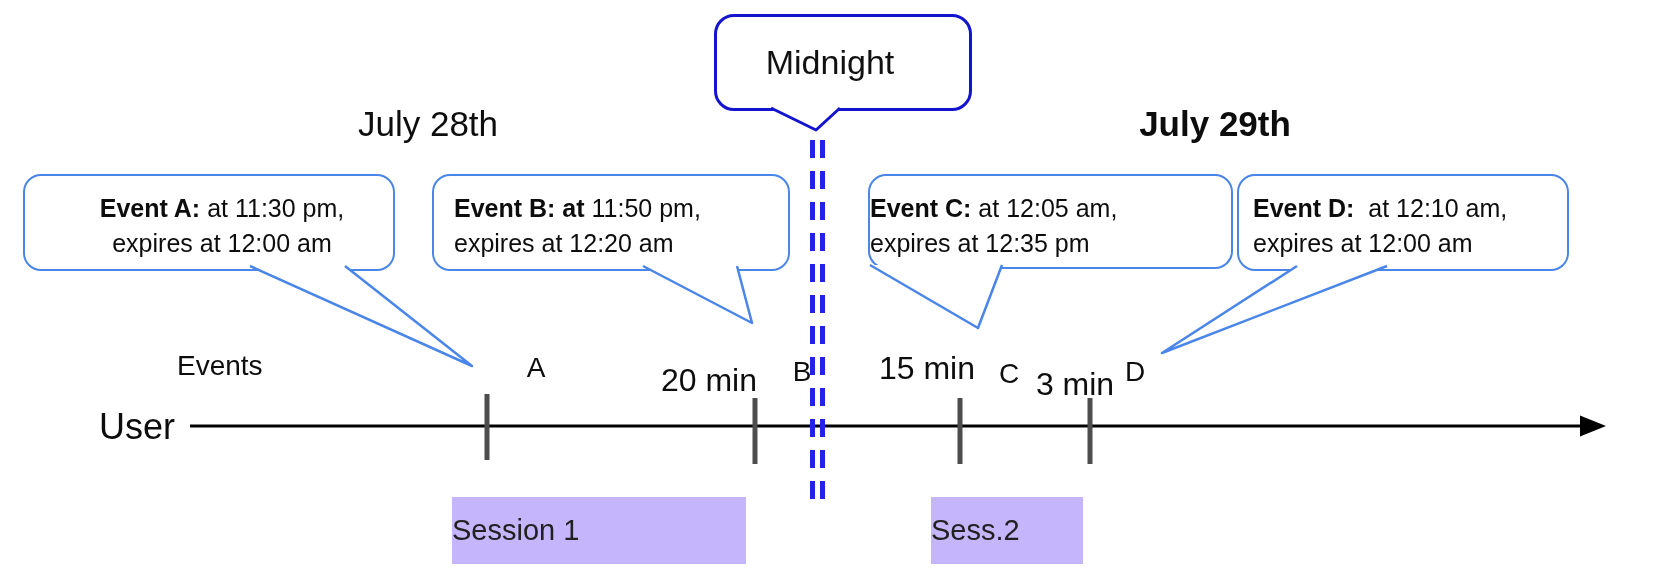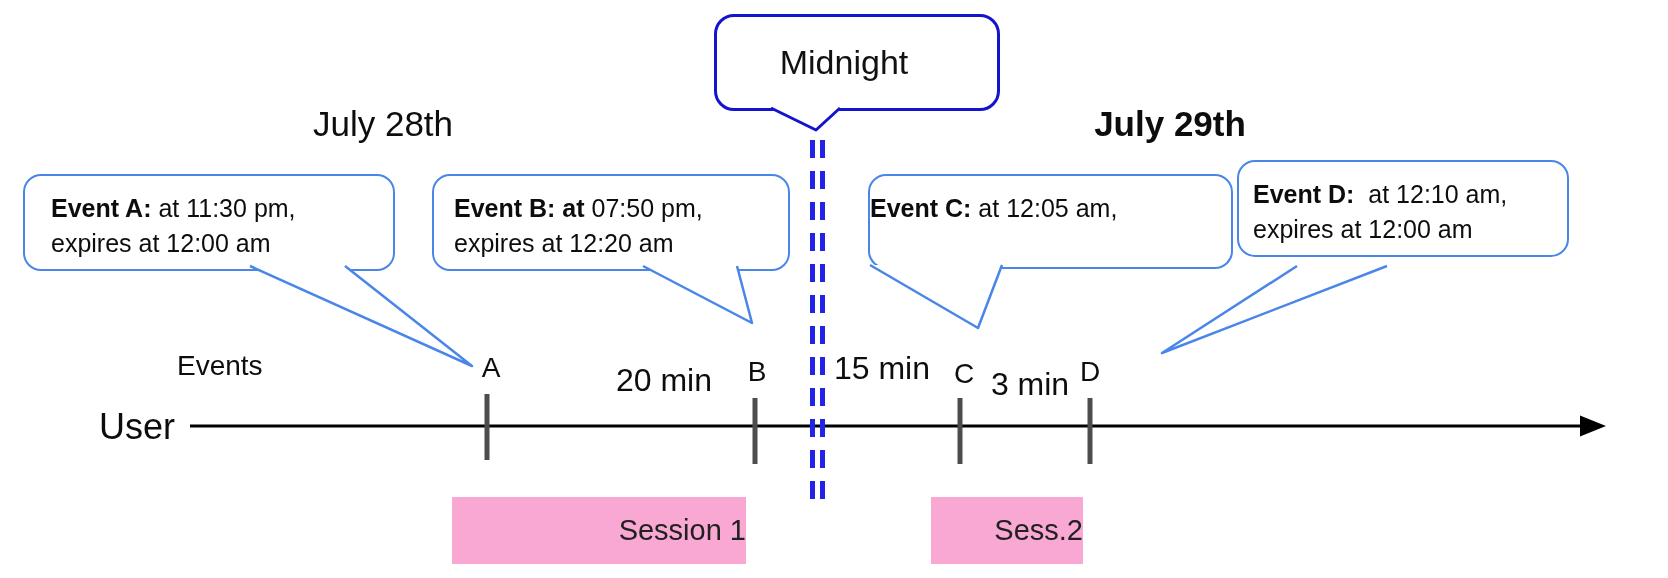--- a/index.html
+++ b/index.html
@@ -9,65 +9,66 @@
   }
   svg.overlay { position:absolute; left:0; top:0; z-index:5; pointer-events:none; }
   .bubble {
     position:absolute; box-sizing:border-box; background:#ffffff;
     border:2.5px solid #4a86e8; border-radius:18px; z-index:2;
     font-size:25px; line-height:35px; padding-top:15px; color:#0d0d0d;
   }
   .bubble .b { font-weight:bold; }
   .pre { white-space:pre; }
   .midnight-bubble {
-    position:absolute; left:714px; top:14px; width:286px; height:97px;
+    position:absolute; left:714px; top:14px; width:258px; height:97px;
     box-sizing:border-box; background:#ffffff; border:3px solid #1414cf;
     border-radius:20px; z-index:2; display:flex; align-items:center;
     justify-content:center; font-size:34px; padding-right:26px; color:#111111;
   }
   .lbl { position:absolute; z-index:3; white-space:nowrap; }
-  .ctr { transform:translateX(-50%); }
+  .ctr { transform:translateX(-50%);margin-left:45px; }
   .date-lbl { font-size:35px; }
   .tick-lbl { font-size:28px; }
   .gap-lbl { font-size:32px; }
   .events-lbl { font-size:28px; }
   .user-lbl { font-size:36px; }
   .session {
-    position:absolute; top:497px; height:67px; background:#f9a8d4; z-index:1;
-    display:flex; align-items:center; justify-content:flex-end;
+    position:absolute; top:497px; height:67px; background:#c4b5fd; z-index:1;
+    display:flex; align-items:center; justify-content:flex-start;
     font-size:29px; color:#212121;
   }
 </style>
 </head>
 <body>
 
 <div class="stage">
 
   <div class="lbl ctr date-lbl" style="left:383px; top:104px;">July 28th</div>
   <div class="lbl ctr date-lbl" style="left:1170px; top:104px;font-weight:bold;">July 29th</div>
 
   <div class="midnight-bubble">
     <span>Midnight</span>
   </div>
 
-  <div class="bubble" style="left:23px; top:174px; width:372px; height:97px; padding-left:26px;">
+  <div class="bubble" style="left:23px; top:174px; width:372px; height:97px; padding-left:26px;text-align:center;">
     <div><span class="b">Event A:</span><span class="pre"> at 11:30 pm,</span></div>
     <div>expires at 12:00 am</div>
   </div>
 
   <div class="bubble" style="left:432px; top:174px; width:358px; height:97px; padding-left:20px;">
-    <div><span class="b">Event B: at</span><span class="pre"> 07:50 pm,</span></div>
+    <div><span class="b">Event B: at</span><span class="pre"> 11:50 pm,</span></div>
     <div>expires at 12:20 am</div>
   </div>
 
   <div class="bubble" style="left:848px; top:174px; width:365px; height:95px; margin-left:20px;">
     <div><span class="b">Event C:</span><span class="pre"> at 12:05 am,</span></div>
+    <div>expires at 12:35 pm</div>
   </div>
 
-  <div class="bubble" style="left:1237px; top:160px; width:332px; height:97px; padding-left:14px;">
+  <div class="bubble" style="left:1237px; top:174px; width:332px; height:97px; padding-left:14px;">
     <div><span class="b">Event D:</span><span class="pre">  at 12:10 am,</span></div>
     <div>expires at 12:00 am</div>
   </div>
 
   <div class="lbl events-lbl" style="left:177px; top:350px;text-align:center;">Events</div>
   <div class="lbl user-lbl" style="left:99px; top:406px;">User</div>
 
   <div class="lbl ctr tick-lbl" style="left:491px; top:352px;">A</div>
   <div class="lbl ctr tick-lbl" style="left:757px; top:356px;">B</div>
   <div class="lbl ctr tick-lbl" style="left:964px; top:358px;">C</div>

